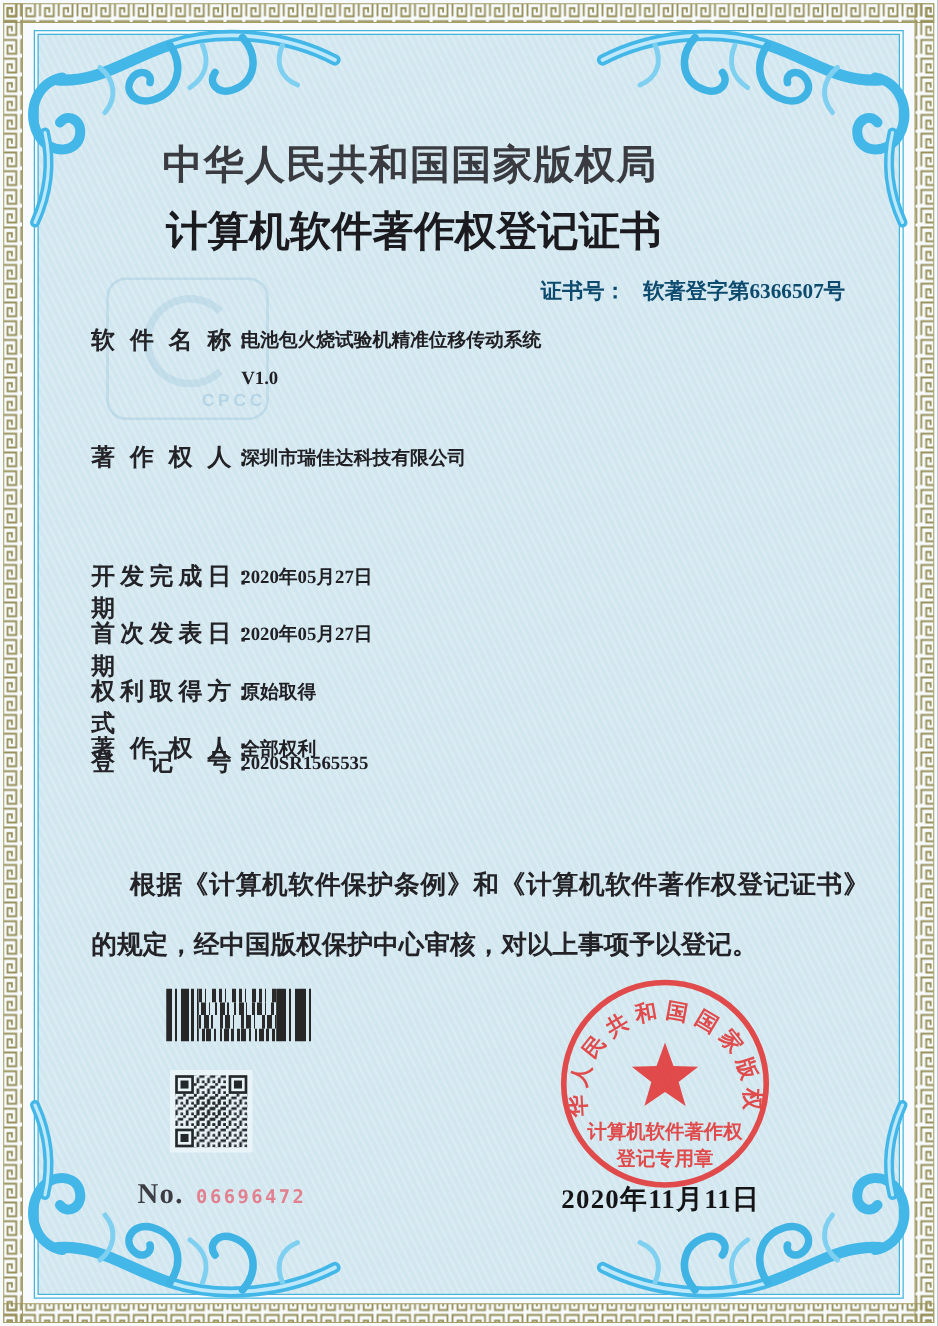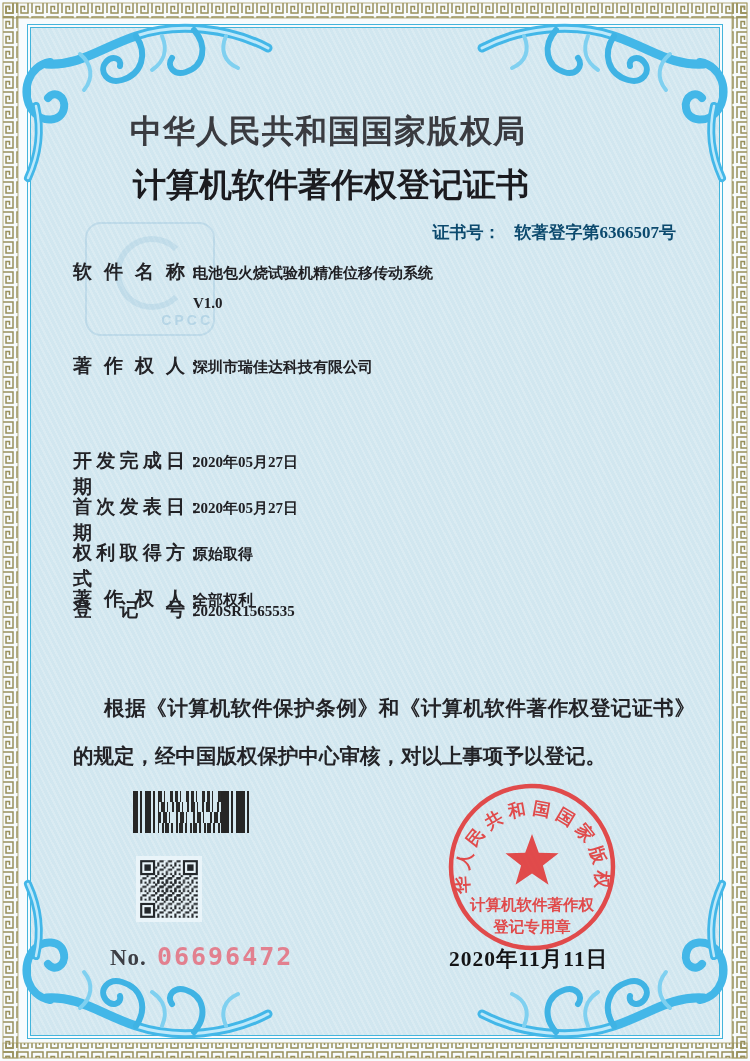--- a/index.html
+++ b/index.html
@@ -86,21 +86,21 @@
   .bc-row:nth-child(4){background:repeating-linear-gradient(90deg,#d6e9f1 0 3px,#2a2a2a 3px 5px,#d6e9f1 5px 6px,#2a2a2a 6px 10px,#d6e9f1 10px 12px,#2a2a2a 12px 14px);}
   .bc-r{width:30px; background:
     repeating-linear-gradient(90deg,#262626 0 8px,#d6e9f1 8px 10px,#262626 10px 12px,#d6e9f1 12px 15px,#262626 15px 16px);}
   
   .qr{position:absolute; left:136px; top:856px; width:66px; height:66px; background:#e9f4f9; padding:2px; box-sizing:border-box;}
   
   .serial{position:absolute; left:110px; top:942px; font-size:23px; color:#3d3e44;}
   .serial .no-prefix{font-weight:600; letter-spacing:1px;}
   .serial .no-digits{
     font-family:"DejaVu Sans Mono","Liberation Mono",monospace;
-    font-size:25px; font-weight:600; letter-spacing:2px; color:#e2808f; margin-left:10px;
+    font-size:15px; font-weight:600; letter-spacing:2px; color:#e2808f; margin-left:10px;
   }
   .issue-date{
     position:absolute; left:449px; top:944px;
     font-size:21.5px; font-weight:800; color:#141416; letter-spacing:1px;
   }
   
   .seal{position:absolute; left:437px; top:772px; width:190px; height:190px; opacity:.93;}
 </style>
 </head>
 <body>

